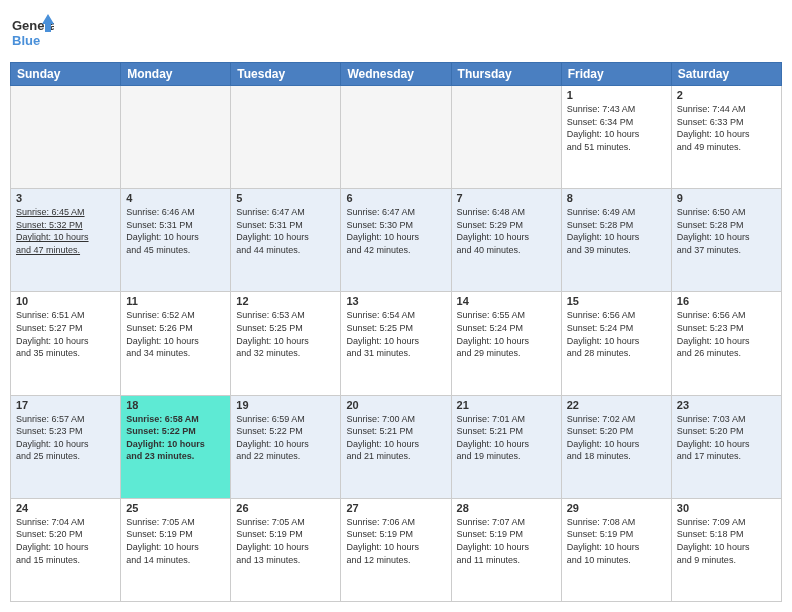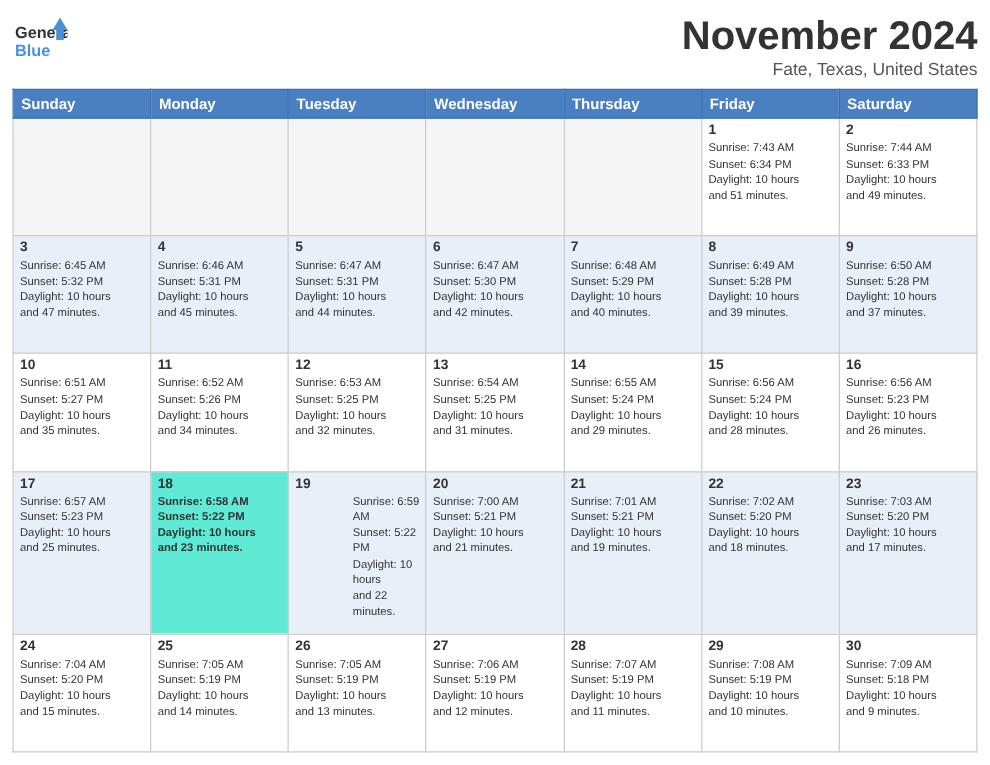--- a/index.html
+++ b/index.html
@@ -89,24 +89,20 @@
 <div class="page">
   <div class="header">
     <div class="logo">
   <svg width="44" height="44" viewBox="0 0 44 44">
     <rect width="44" height="44" fill="white"></rect>
     <text x="2" y="20" font-size="13" font-weight="bold" fill="#333" font-family="Arial">General</text>
     <text x="2" y="35" font-size="13" font-weight="bold" fill="#4a90d9" font-family="Arial">Blue</text>
     <polygon points="38,4 44,14 41,14 41,22 35,22 35,14 32,14" fill="#4a90d9"></polygon>
   </svg>
 </div>
-    <div class="title-block">
-      <div class="month-year">November 2024</div>
-      <div class="location">Fate, Texas, United States</div>
-    </div>
   </div>
 
   <table class="cal-table">
     <thead>
       <tr>
         <th>Sunday</th>
         <th>Monday</th>
         <th>Tuesday</th>
         <th>Wednesday</th>
         <th>Thursday</th>
@@ -132,21 +128,21 @@
             <span class="day-num">2</span>
             <div class="day-info" style="white-space: pre-line;">Sunrise: 7:44 AM
 Sunset: 6:33 PM
 Daylight: 10 hours
 and 49 minutes.</div>
           </td>
         </tr>
         <tr style="background: rgb(232, 239, 248);">
           <td style="background: rgb(232, 239, 248);">
             <span class="day-num">3</span>
-            <div class="day-info" style="white-space: pre-line;">Sunrise: 6:45 AM
+            <div class="day-info" style="white-space: pre-line; text-decoration: underline;">Sunrise: 6:45 AM
 Sunset: 5:32 PM
 Daylight: 10 hours
 and 47 minutes.</div>
           </td>
           <td style="background: rgb(232, 239, 248);">
             <span class="day-num">4</span>
             <div class="day-info" style="white-space: pre-line;">Sunrise: 6:46 AM
 Sunset: 5:31 PM
 Daylight: 10 hours
 and 45 minutes.</div>
@@ -248,21 +244,21 @@
           </td>
           <td style="background: #5eead4;">
             <span class="day-num">18</span>
             <div class="day-info" style="white-space: pre-line; font-weight: bold;">Sunrise: 6:58 AM
 Sunset: 5:22 PM
 Daylight: 10 hours
 and 23 minutes.</div>
           </td>
           <td style="background: rgb(232, 239, 248);">
             <span class="day-num">19</span>
-            <div class="day-info" style="white-space: pre-line; margin-left: 46px;">Sunrise: 6:59 AM
+            <div class="day-info" style="white-space: pre-line;">Sunrise: 6:59 AM
 Sunset: 5:22 PM
 Daylight: 10 hours
 and 22 minutes.</div>
           </td>
           <td style="background: rgb(232, 239, 248); margin-left: 15px;">
             <span class="day-num">20</span>
             <div class="day-info" style="white-space: pre-line;">Sunrise: 7:00 AM
 Sunset: 5:21 PM
 Daylight: 10 hours
 and 21 minutes.</div>

